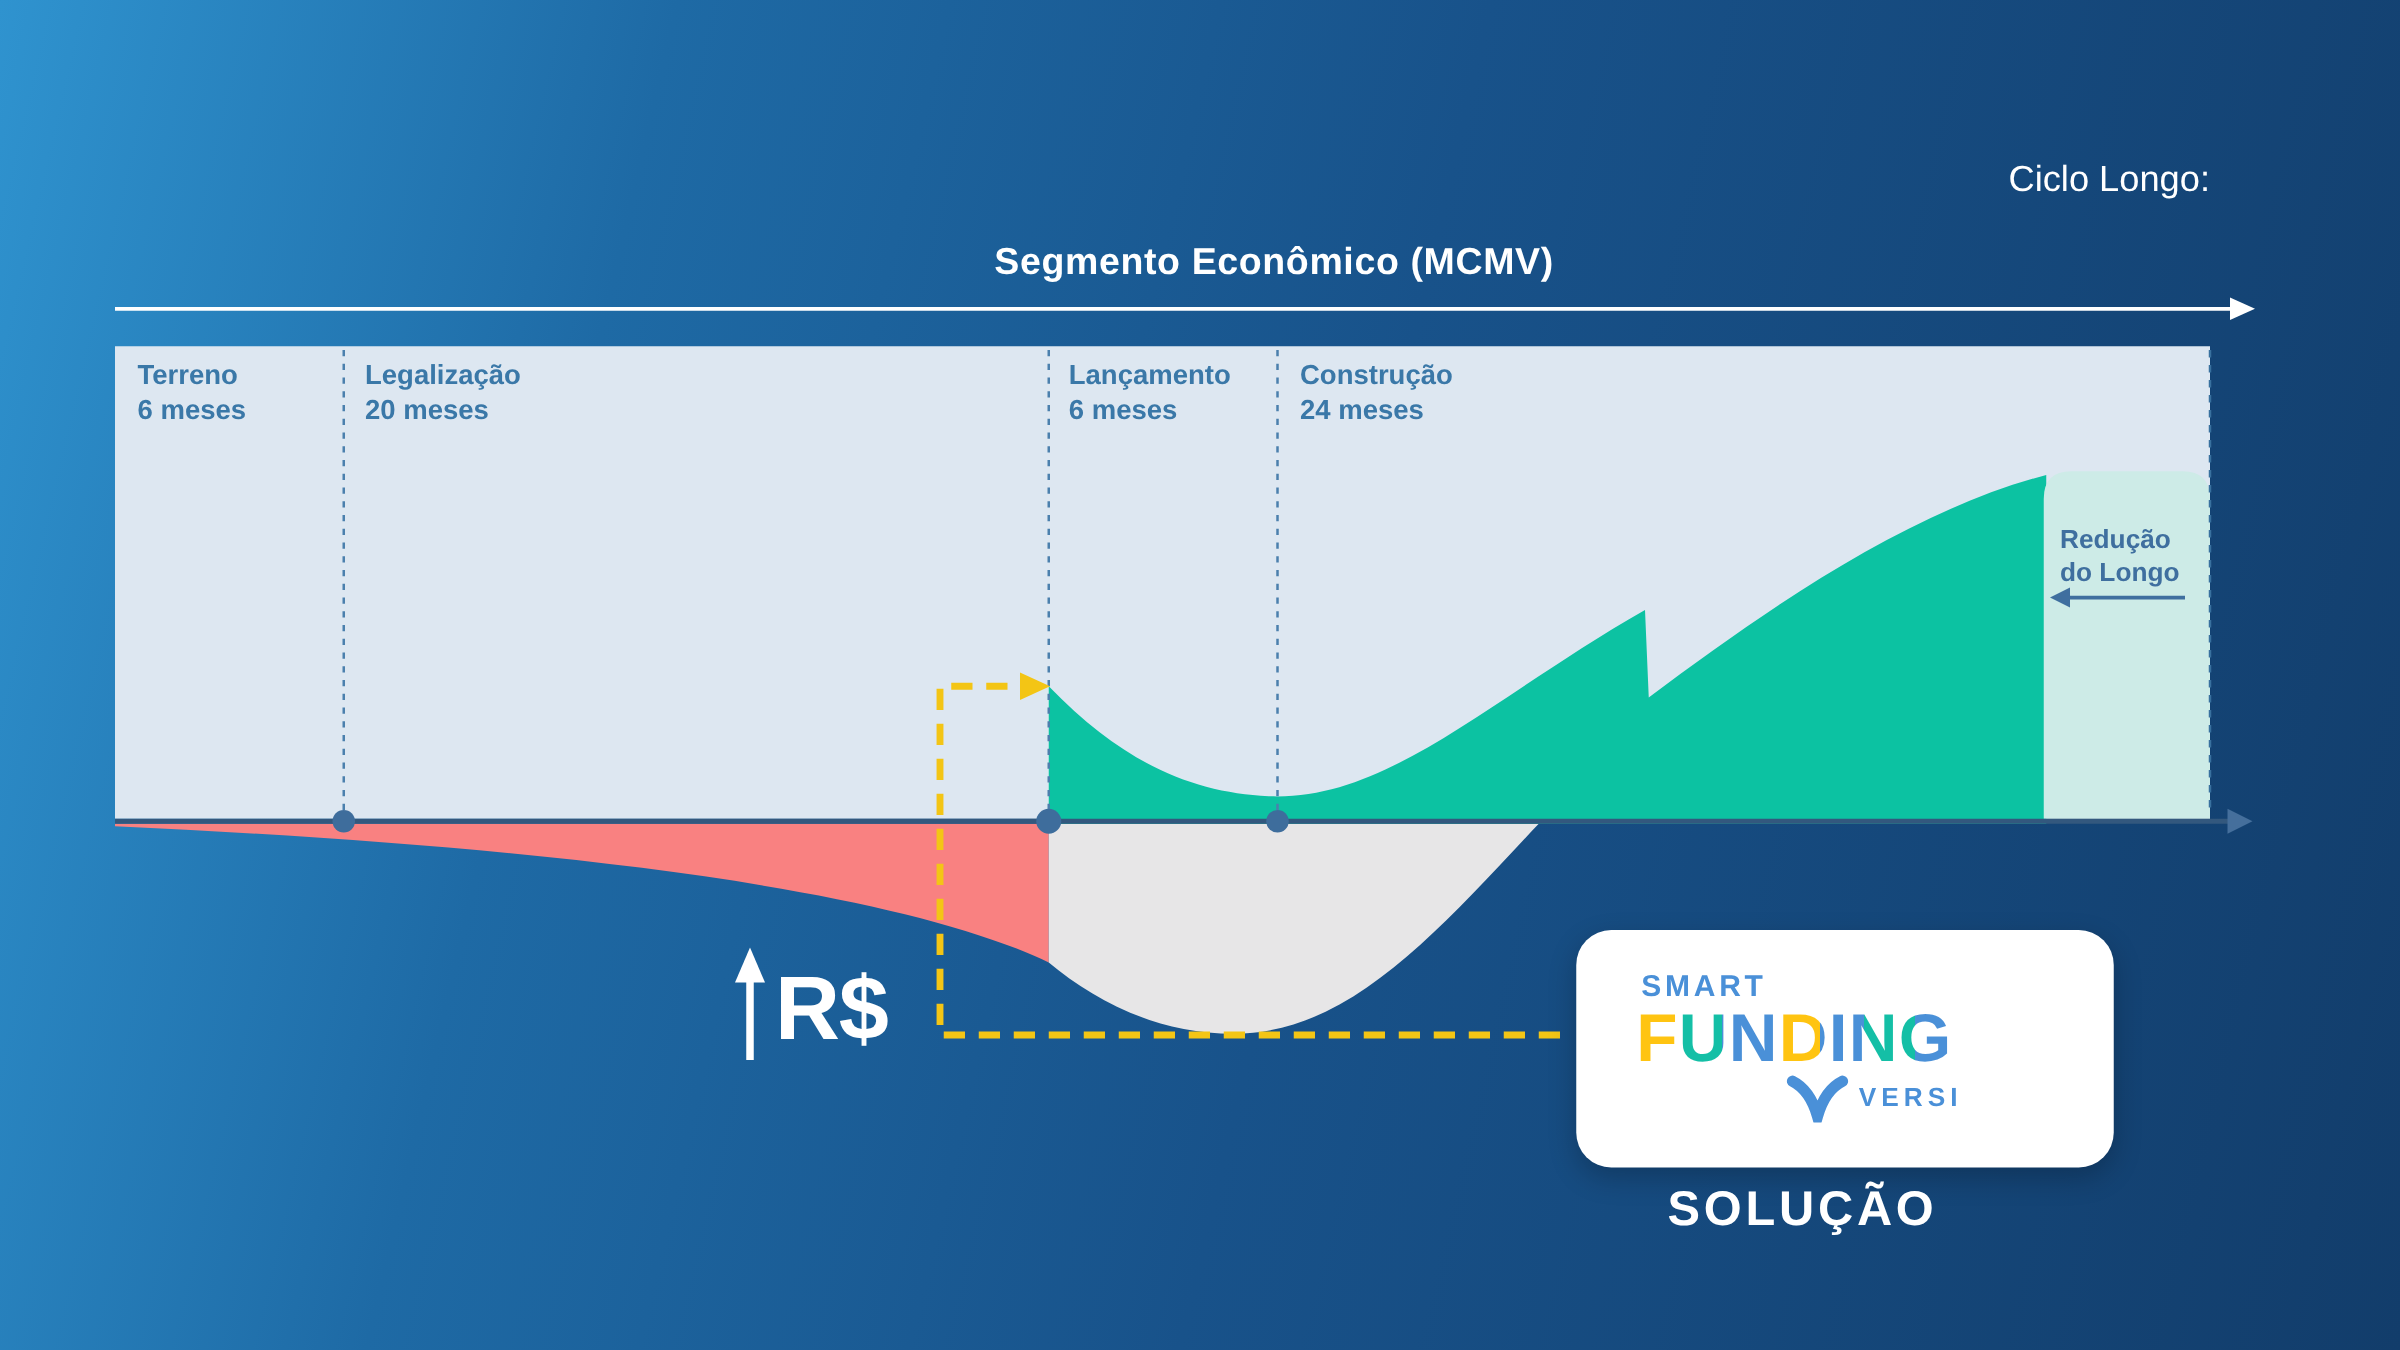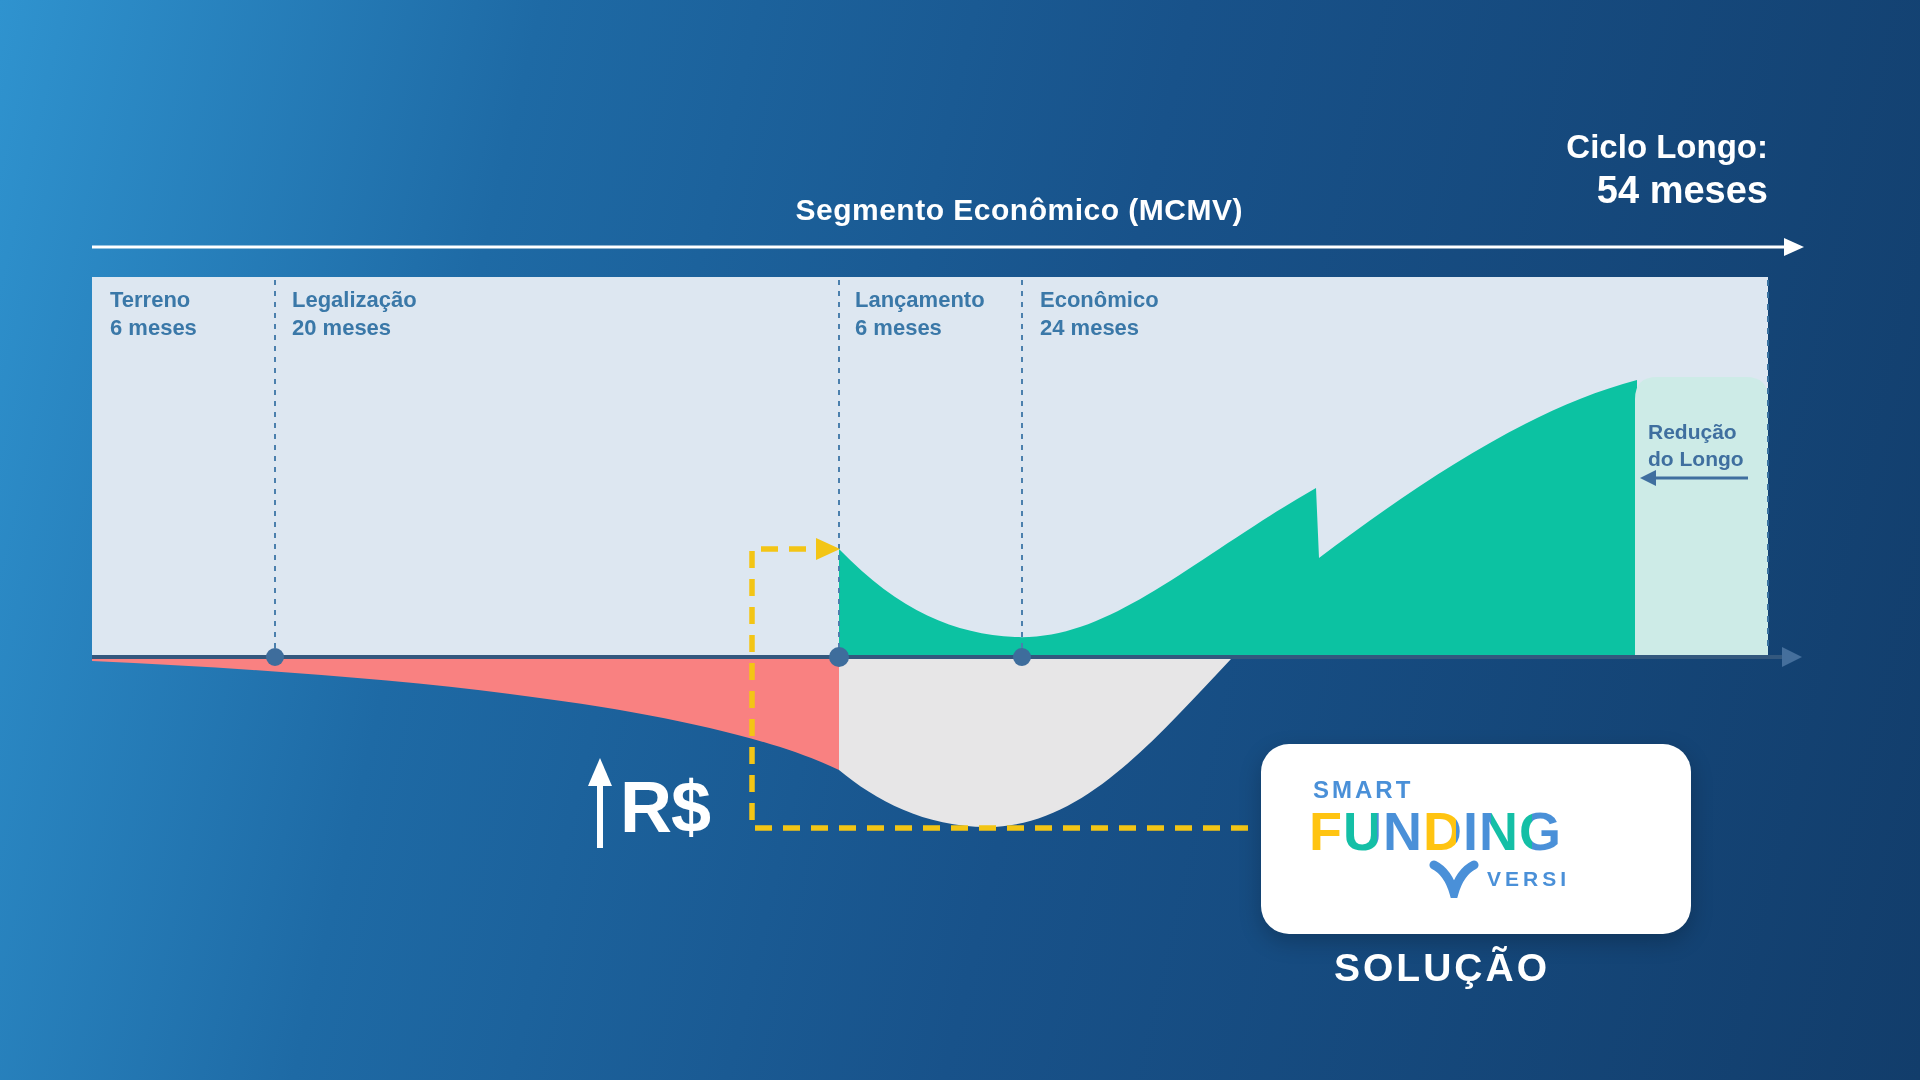--- a/index.html
+++ b/index.html
@@ -14,21 +14,21 @@
   body{
     font-family:"Liberation Sans", sans-serif;
     background:linear-gradient(103deg, var(--background-left) 0%, #1e6aa5 25%, #18528a 55%, var(--background-right) 100%);
     overflow:hidden; position:relative;
   }
   .stage{position:absolute;inset:0;}
   svg.diagram{position:absolute;left:0;top:0;}
   .txt{position:absolute;color:var(--white);}
   .title{left:643px;top:193px;width:600px;text-align:right;font-size:30px;font-weight:700;letter-spacing:.5px;}
   .cycle{right:152px;top:126px;text-align:right;line-height:1.25;}
-  .cycle-label{font-size:33px;font-weight:700;}
+  .cycle-label{font-size:29px;font-weight:400;}
   .cycle-value{font-size:38px;font-weight:800;}
   .phase{position:absolute;color:var(--label-blue);font-size:22px;font-weight:800;line-height:28px;}
   .phase .phase-duration{font-weight:700;}
   .p1{left:110px;top:286px;} .p2{left:292px;top:286px;}
   .p3{left:855px;top:286px;} .p4{left:1040px;top:286px;}
   .reduction{position:absolute;left:1648px;top:398px;color:#3f6f9f;font-size:21px;font-weight:800;line-height:27px;margin-top:20px;}
   .money{left:620px;top:766px;font-size:72px;font-weight:800;letter-spacing:-1px;}
   .card{
     position:absolute;left:1261px;top:744px;width:430px;height:190px;
     background:var(--white);border-radius:28px;box-shadow:0 8px 22px rgba(0,0,0,.22);
@@ -85,37 +85,36 @@
     <polygon points="816,538 840,549 816,560" style="fill:var(--yellow)"></polygon>
 
     <line x1="600" y1="848" x2="600" y2="782" stroke="#ffffff" stroke-width="6"></line>
     <polygon points="588,786 600,758 612,786" fill="#ffffff"></polygon>
   </svg>
 
   <div class="txt title">Segmento Econômico (MCMV)</div>
 
   <div class="txt cycle">
     <div class="cycle-label">Ciclo Longo:</div>
-    <div class="cycle-value">54 meses</div>
   </div>
 
   <div class="phase p1">
     <div class="phase-name">Terreno</div>
     <div class="phase-duration">6 meses</div>
   </div>
   <div class="phase p2">
     <div class="phase-name">Legalização</div>
     <div class="phase-duration">20 meses</div>
   </div>
   <div class="phase p3">
     <div class="phase-name">Lançamento</div>
     <div class="phase-duration">6 meses</div>
   </div>
   <div class="phase p4">
-    <div class="phase-name">Econômico</div>
+    <div class="phase-name">Construção</div>
     <div class="phase-duration">24 meses</div>
   </div>
 
   <div class="reduction">
     <div>Redução</div>
     <div>do Longo</div>
   </div>
 
   <div class="txt money">R$</div>
 

